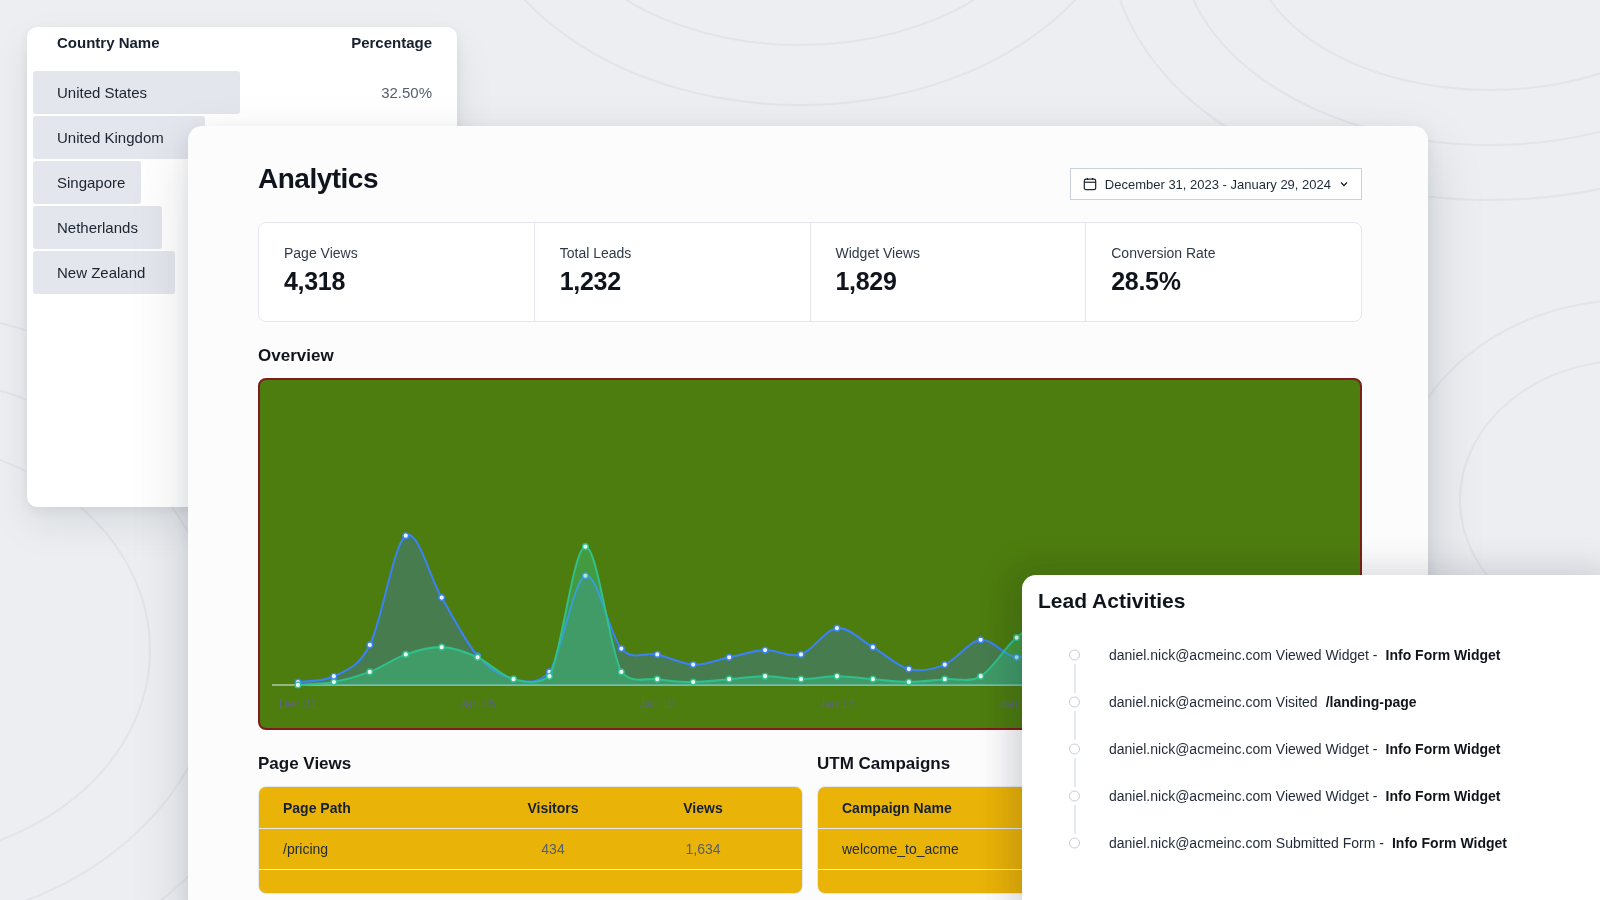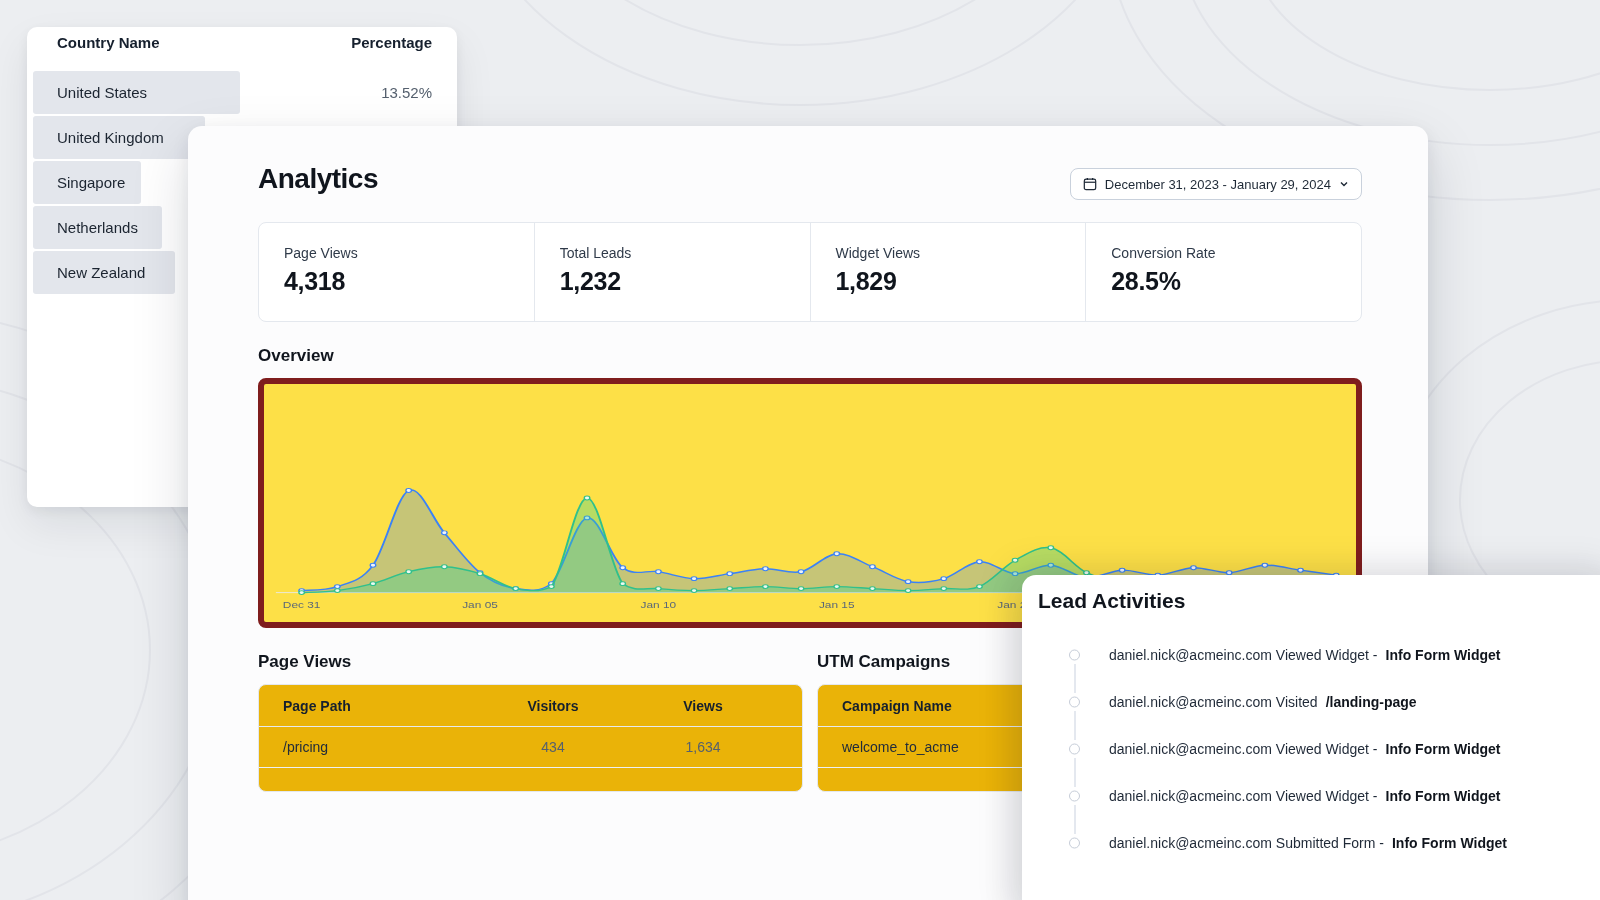--- a/index.html
+++ b/index.html
@@ -24,31 +24,31 @@
   .cc-pct { position:relative; z-index:1; margin-left:auto; font-size:15px; color:#55606e; }
 
   
   .main-panel { position:absolute; left:188px; top:126px; width:1240px; height:800px; z-index:2;
     background:#fcfcfd; border-radius:14px;
     box-shadow:0 24px 60px rgba(15,23,42,.14), 0 6px 18px rgba(15,23,42,.08); }
   .mp-header { display:flex; justify-content:space-between; align-items:center; padding:32px 66px 0 70px; }
   .mp-title { font-size:28px; font-weight:700; color:#10151d; letter-spacing:-0.5px; }
   .mp-subtitle { font-size:13px; color:#46505f; margin-top:6px; }
   .date-btn { display:flex; align-items:center; gap:8px; height:32px; padding:0 12px; margin-top:10px;
-    background:#fff; border:1px solid #c9d1dc; border-radius:8px; font-size:13px; color:#1e2936; cursor:pointer; }
+    background:#fff; border:1px solid #c9d1dc; border-radius:0; font-size:13px; color:#1e2936; cursor:pointer; }
 
   .stats-card { display:flex; margin:22px 66px 0 70px; height:100px; background:#fff;
     border:1px solid #e4e8ee; border-radius:8px; overflow:hidden; }
   .stat-cell { flex:1; padding:22px 0 0 25px; }
   .stat-cell + .stat-cell { border-left:1px solid #e4e8ee; }
   .stat-label { font-size:14px; color:#2f3a49; }
   .stat-value { font-size:25px; font-weight:700; color:#10151d; margin-top:6px; letter-spacing:-0.3px; }
 
   .overview-title { margin:24px 66px 0 70px; font-size:17px; font-weight:700; color:#10151d; }
-  .chart-card { margin:12px 66px 0 70px; height:250px; background:#fde047; border:6px solid #7f1d1d;
+  .chart-card { margin:12px 66px 0 70px; height:352px; background:#4d7c0f; border:2px solid #7f1d1d;
     border-radius:8px; overflow:hidden; }
   .chart-card svg { display:block; width:100%; height:100%; }
   svg text { font-family:"Liberation Sans", sans-serif; }
 
   .bottom-grid { display:grid; grid-template-columns:545px 545px; column-gap:14px; margin:24px 66px 0 70px; }
   .section-title { font-size:17px; font-weight:700; color:#10151d; margin-bottom:12px; }
   .data-table { background:#eab308; border:1px solid #e4e8ee; border-radius:8px; overflow:hidden; min-height:108px; }
   .t-row { display:grid; align-items:center; padding:0 24px; height:41px; border-bottom:1px solid #edf0f4; }
   .t-row.cols3 { grid-template-columns:1fr 150px 150px; }
   .t-row.cols1 { grid-template-columns:1fr; }
@@ -93,21 +93,21 @@
 
   <section class="country-card">
     <div class="cc-header">
       <span>Country Name</span>
       <span>Percentage</span>
     </div>
     <div class="cc-rows">
       <div class="cc-row">
         <div class="cc-bar" style="width: 48.15%;"></div>
         <span class="cc-name">United States</span>
-        <span class="cc-pct">13.52%</span>
+        <span class="cc-pct">32.50%</span>
       </div>
       <div class="cc-row">
         <div class="cc-bar" style="width: 40%;"></div>
         <span class="cc-name">United Kingdom</span>
         <span class="cc-pct"></span>
       </div>
       <div class="cc-row">
         <div class="cc-bar" style="width: 25%;"></div>
         <span class="cc-name">Singapore</span>
         <span class="cc-pct"></span>

